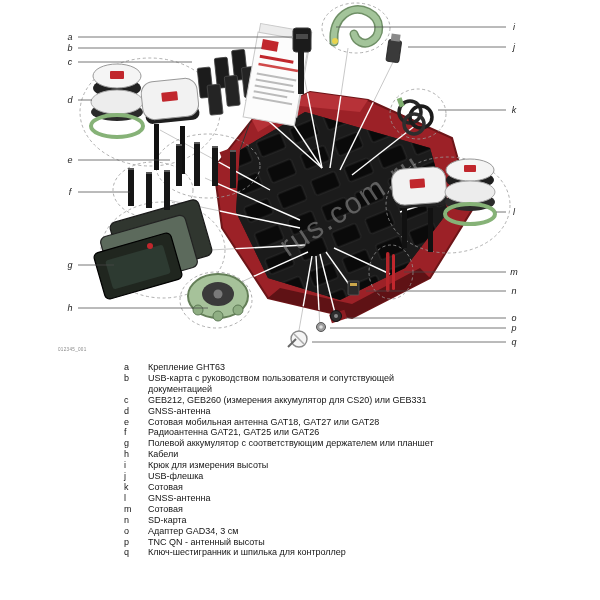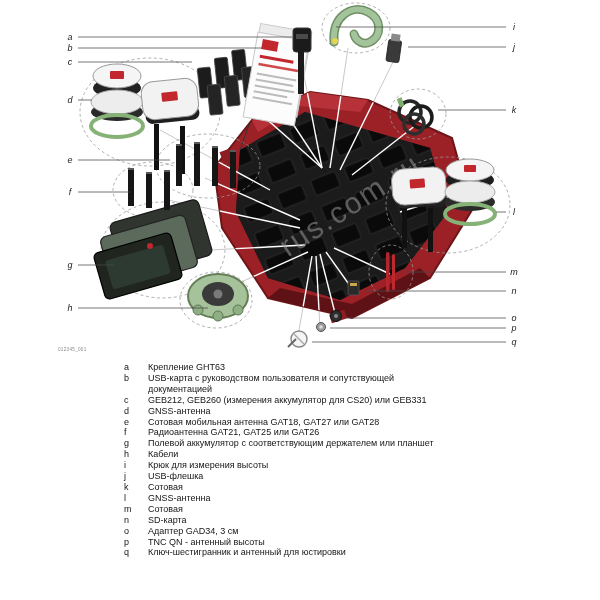--- a/index.html
+++ b/index.html
@@ -367,18 +367,18 @@
       <span class="legend-text">Адаптер GAD34, 3 см</span>
     </div>
 
     <div class="legend-row">
       <span class="legend-key">p</span>
       <span class="legend-text">TNC QN - антенный высоты</span>
     </div>
 
     <div class="legend-row">
       <span class="legend-key">q</span>
-      <span class="legend-text">Ключ-шестигранник и антенный для юстировки</span>
+      <span class="legend-text">Ключ-шестигранник и шпилька для контроллер</span>
     </div>
   </div>
   </div>
 
 </div>
 
 </body></html>

